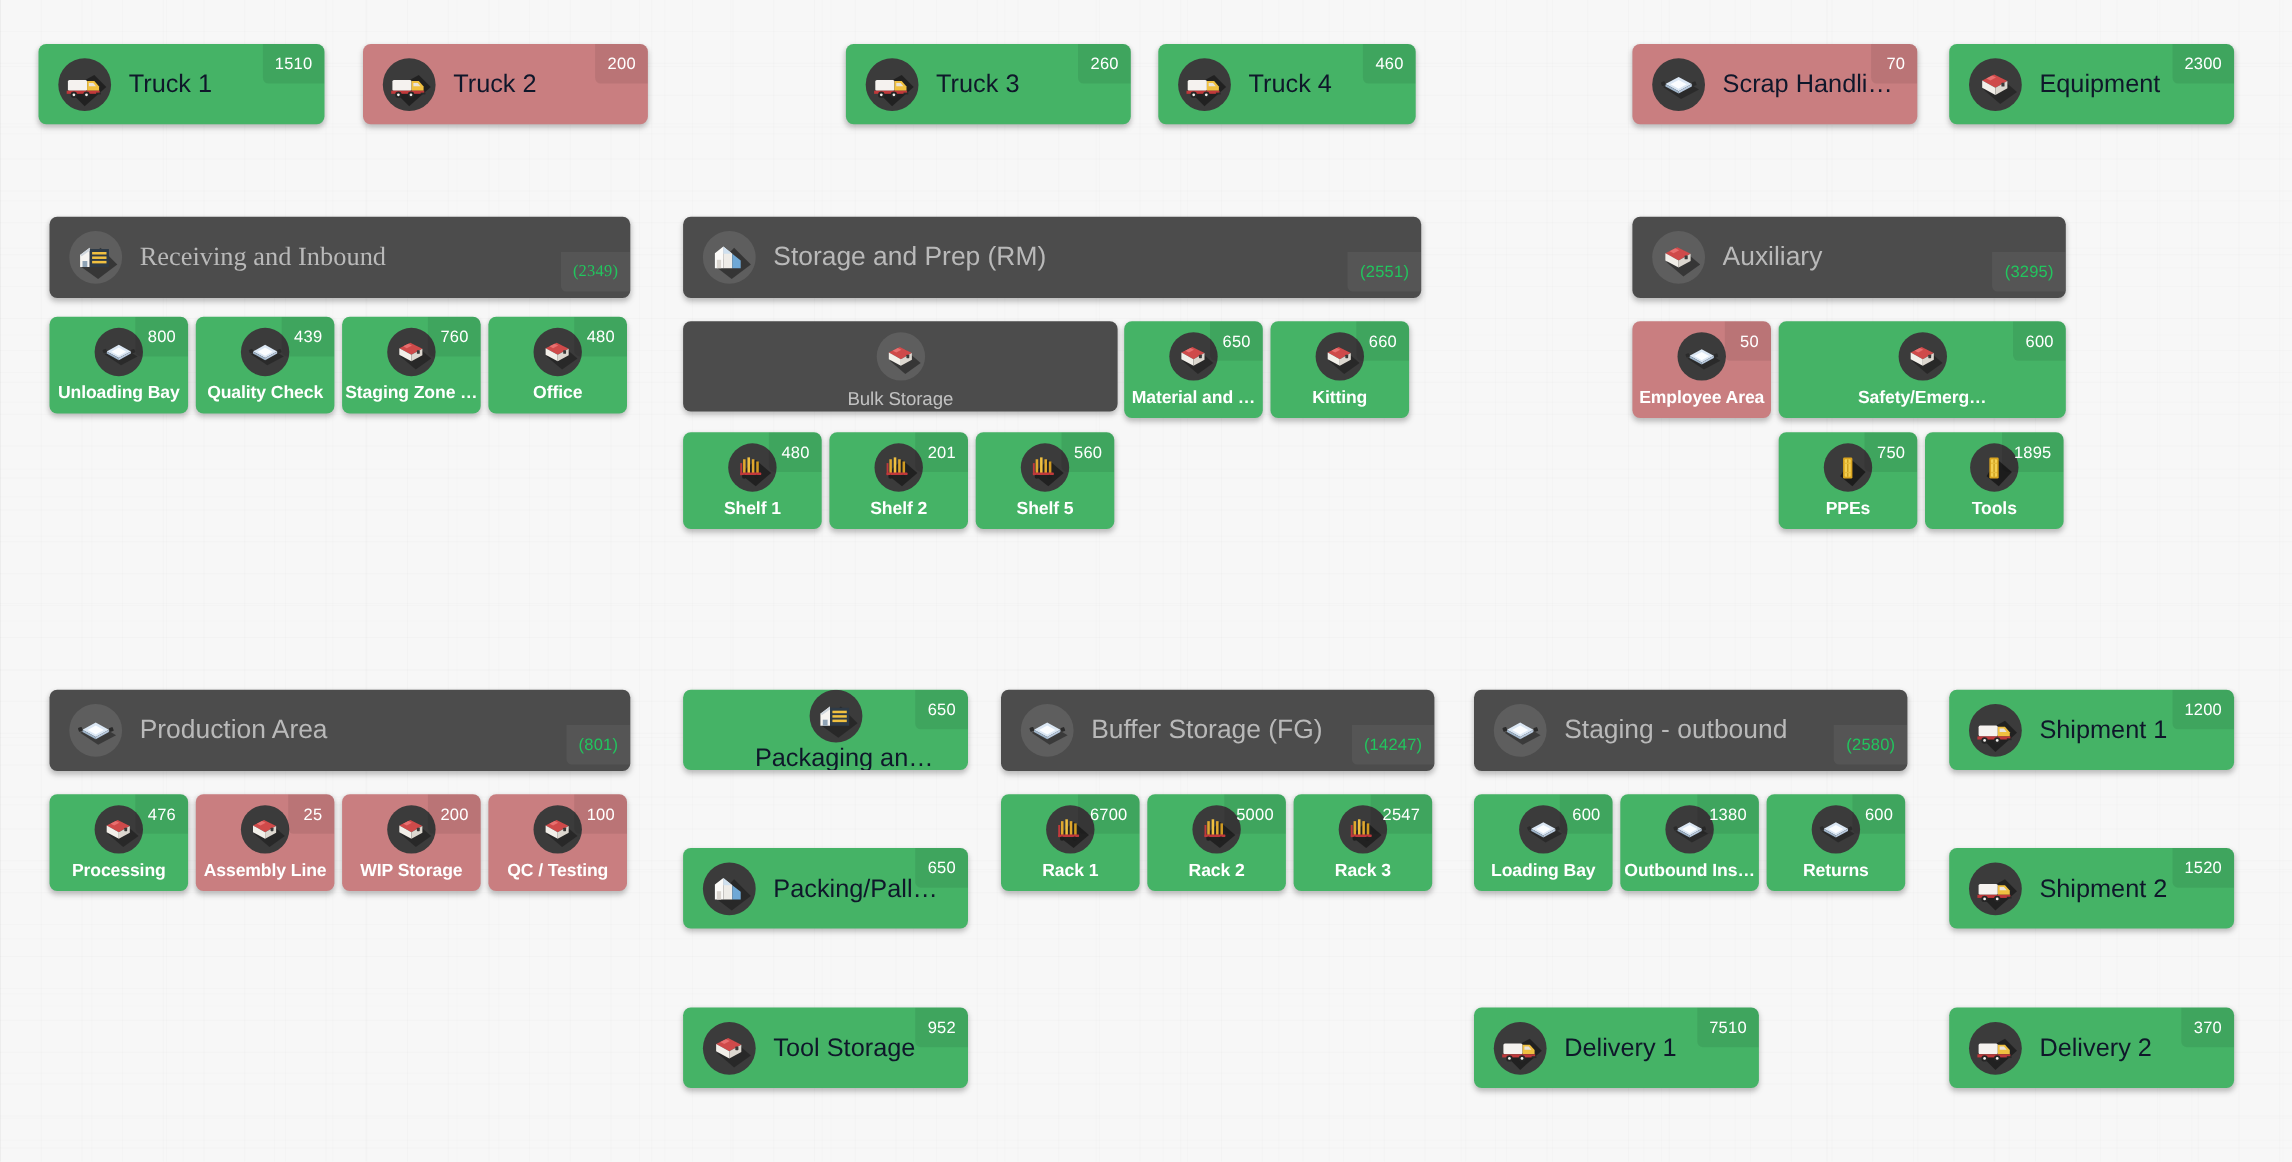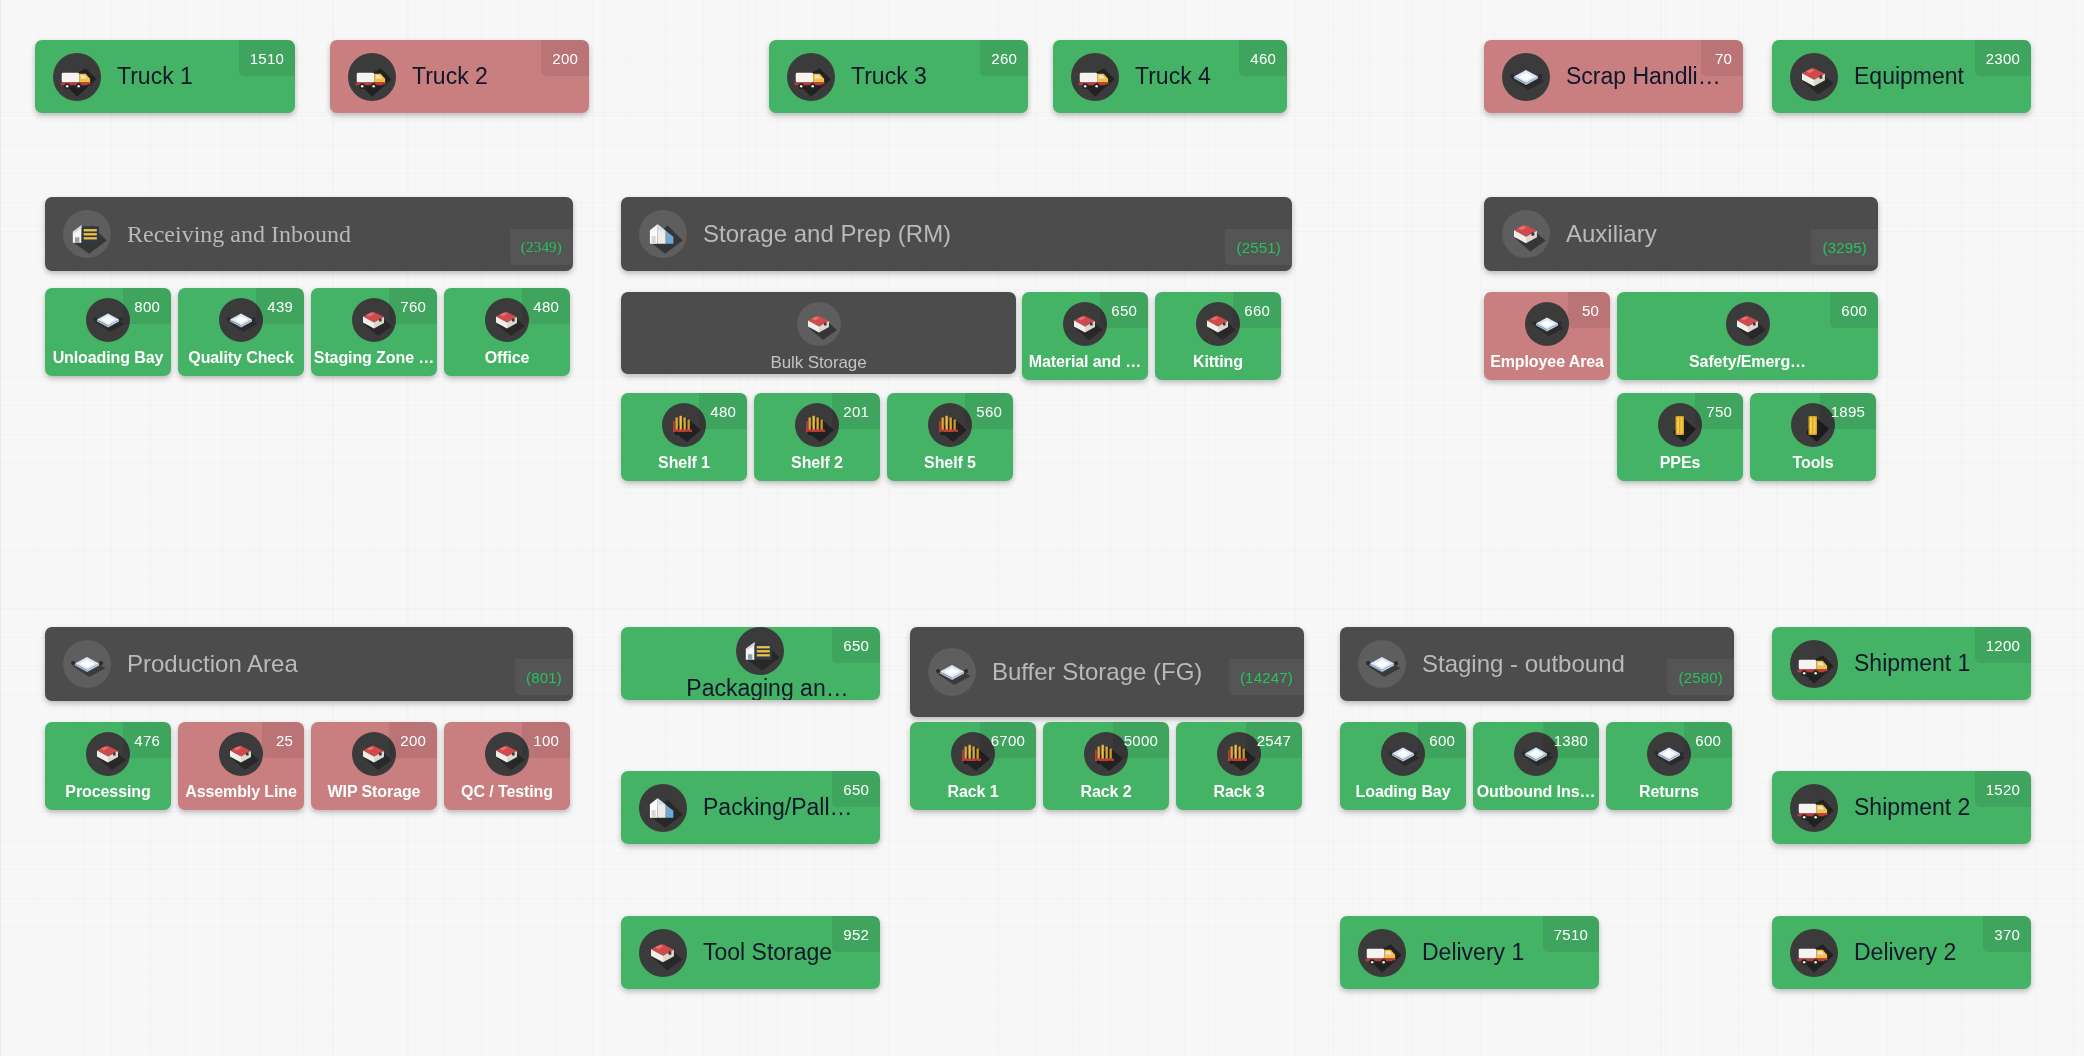--- a/index.html
+++ b/index.html
@@ -578,21 +578,21 @@
           <path d="M11 18.5 L21 13.5 L32 19 L22 24.5 Z" fill="#cf4a4a"></path>
           <path d="M11 18.5 L22 24.5 L22 30.5 L11 24.5 Z" fill="#f2efe9"></path>
           <path d="M32 19 L22 24.5 L22 30.5 L32 25 Z" fill="#dcd7cf"></path>
           <path d="M14.5 16.8 L19.2 14.4 L22.5 16 L17.8 18.5 Z" fill="#e86f6f"></path>
           <rect x="27" y="20.4" width="2.6" height="3.2" rx="0.5" fill="#3a3a3a"></rect>
         </svg>
       </span>
       <span class="label">Tool Storage</span>
       <span class="badge">952</span>
     </div>
-    <div class="node grey wide" style="left: 910px; top: 627px; width: 394px; height: 90px;">
+    <div class="node grey wide" style="left: 910px; top: 627px; width: 394px; height: 74px;">
       <span class="ico">
         <svg width="48" height="48" viewBox="0 0 44 44">
           <path d="M9 24 L24 17 L39 26 L24 34 Z" fill="#1d1d1d" opacity="0.55"></path>
           <path d="M22 15.5 L33 21.5 L22 27.5 L11 21.5 Z" fill="#dbe7f4"></path>
           <path d="M22 18 L28.8 21.7 L22 25.4 L15.2 21.7 Z" fill="#fbfdff"></path>
           <path d="M11 21.5 L22 27.5 L22 29.4 L11 23.4 Z" fill="#9fb4c9"></path>
           <path d="M33 21.5 L22 27.5 L22 29.4 L33 23.4 Z" fill="#b9cade"></path>
           <rect x="7.5" y="19.5" width="3.4" height="3.4" rx="0.7" fill="#2b2b2b" transform="rotate(-20 9 21)"></rect>
           <rect x="33.2" y="19.5" width="3.4" height="3.4" rx="0.7" fill="#2b2b2b" transform="rotate(-20 35 21)"></rect>
         </svg>

